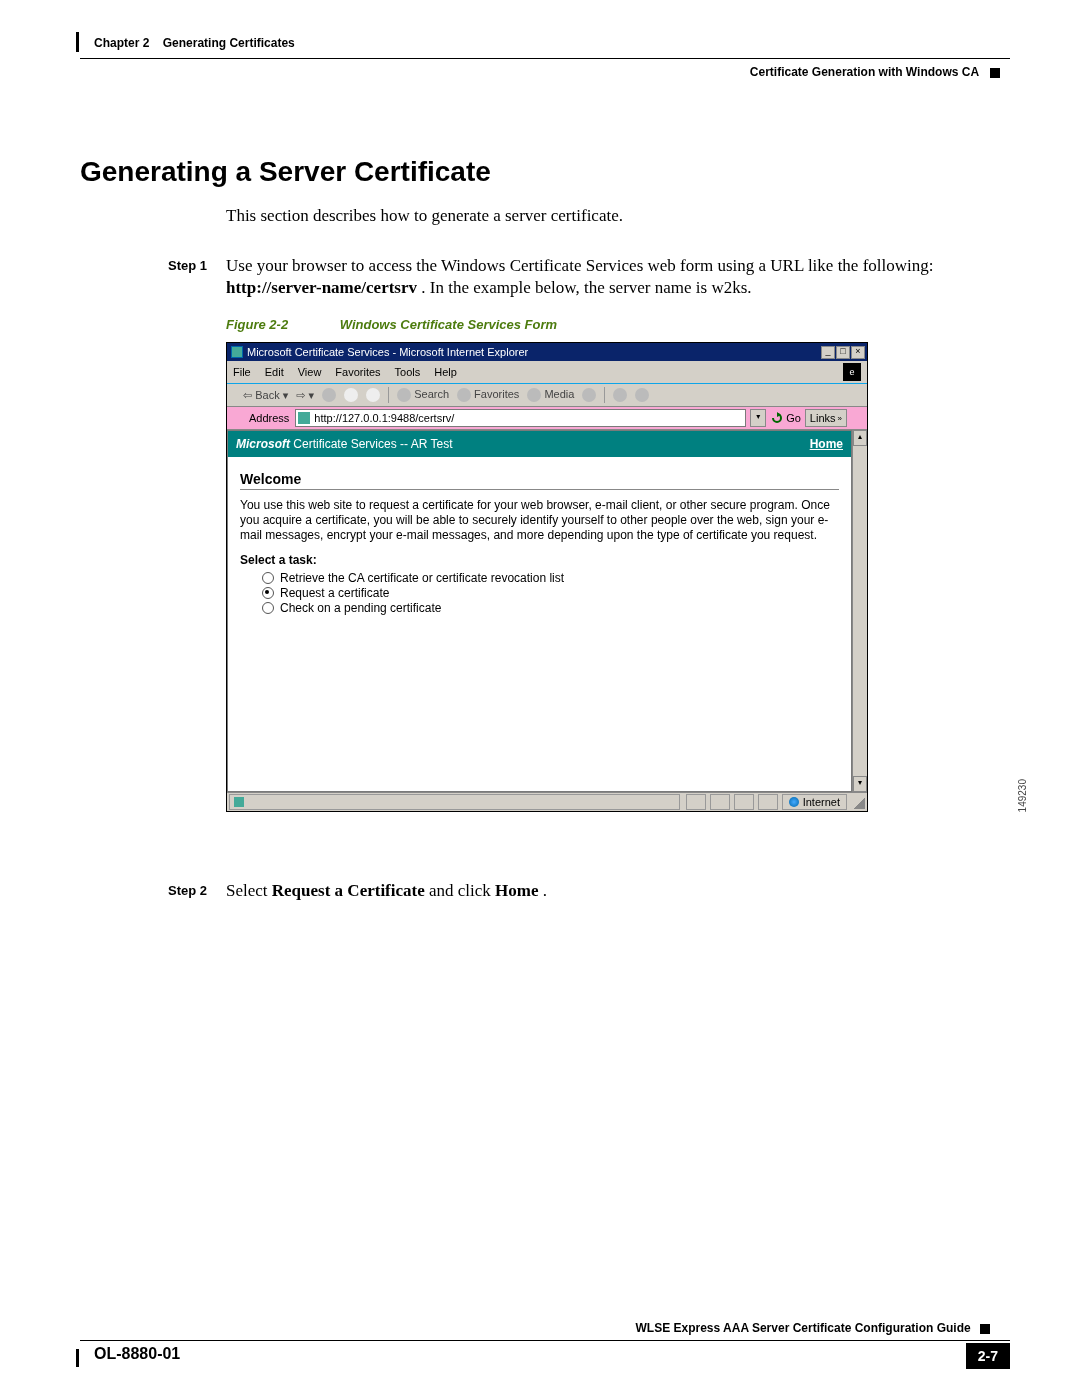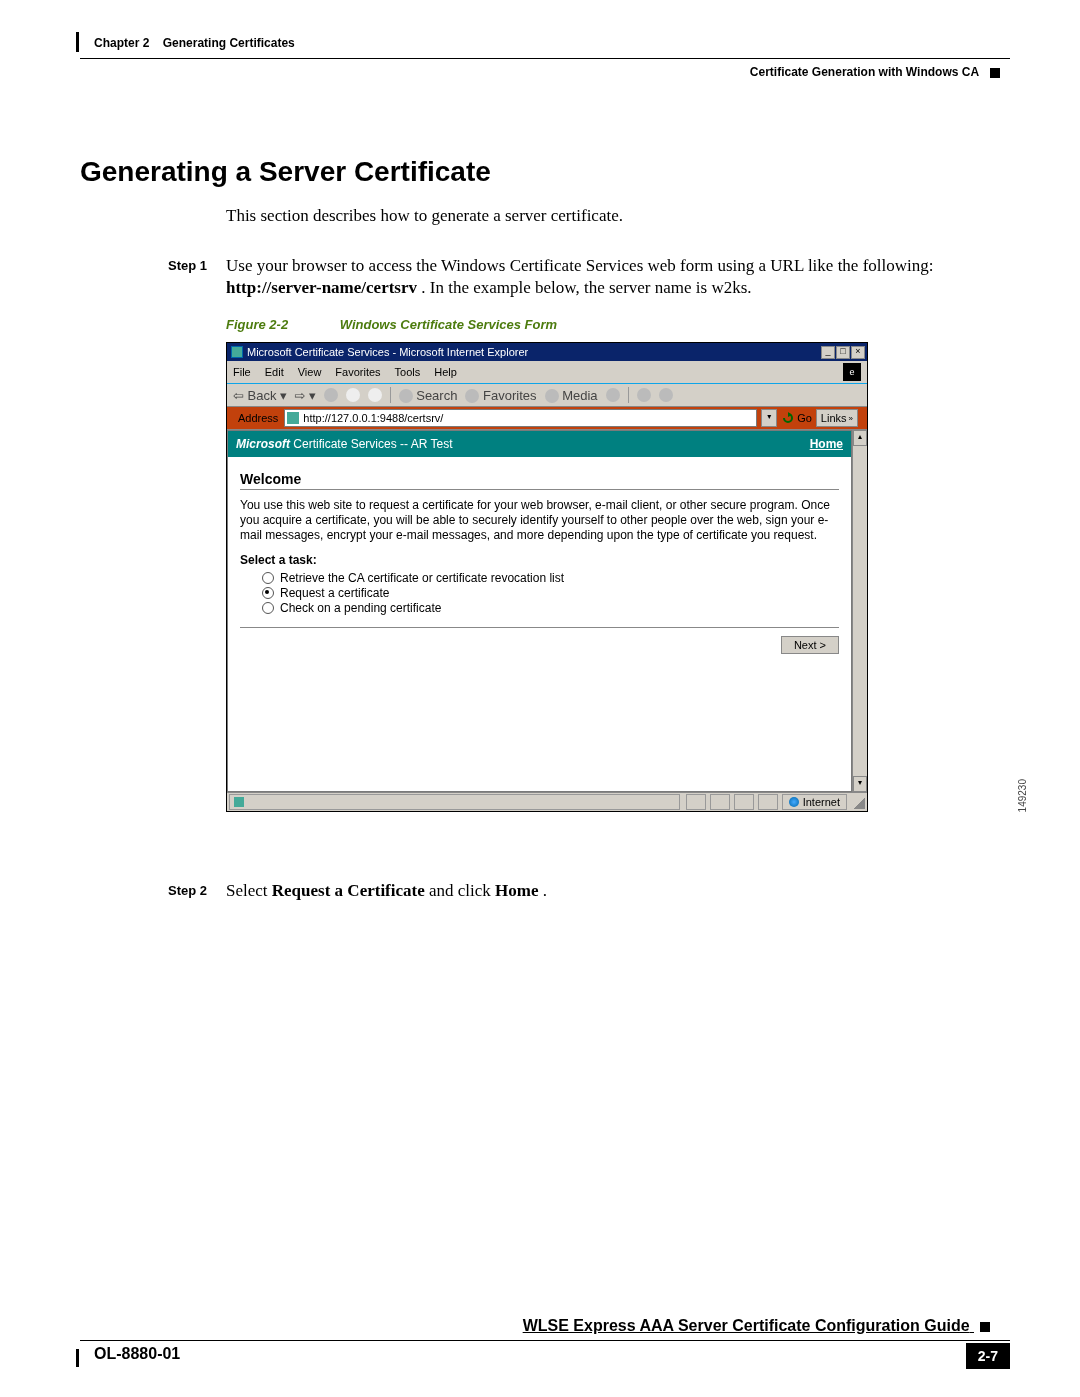--- a/index.html
+++ b/index.html
@@ -158,43 +158,43 @@
     background:#000;
     color:#fff;
     font-size:9px;
     text-align:center;
     line-height:18px;
   }
   .ie-toolbar {
     display:flex;
     align-items:center;
     gap:8px;
-    padding:3px 6px;
+    padding:3px 16px;
     border-bottom:1px solid #888;
     background:#d4d0c8;
-    font-size:13px;
+    font-size:11px;
     color:#444;
   }
   .tb-ico {
     width:14px; height:14px;
     border-radius:50%;
     background:#bbb;
     display:inline-block;
     vertical-align:middle;
   }
   .tb-sep {
     width:1px; height:16px; background:#999;
   }
   .ie-addrbar {
     display:flex;
     align-items:center;
     gap:4px;
-    padding:2px 9px;
+    padding:2px 20px;
     border-bottom:1px solid #888;
-    background:#c2410c;
+    background:#f9a8d4;
   }
   .ie-addr-label { font-size:11px; padding:0 2px; }
   .ie-addr-input {
     flex:1;
     border:1px solid #7a7a7a;
     background:#fff;
     height:16px;
     display:flex;
     align-items:center;
     padding:0 2px;
@@ -358,23 +358,22 @@
     position:absolute;
     left:80px; right:70px;
     bottom:56px;
     border-top:1px solid #000;
   }
   .footer-guide {
     position:absolute;
     right:90px;
     bottom:62px;
     font-family: Arial, Helvetica, sans-serif;
-    font-size:16px;
+    font-size:12px;
     font-weight:bold;
-    text-decoration:underline;
   }
   .footer-sq {
     display:inline-block;
     width:10px;height:10px;background:#000;
     margin-left:6px;
     vertical-align:middle;
   }
   .footer-left-bar {
     position:absolute;
     left:76px; bottom:30px;
@@ -524,23 +523,20 @@
               </div>
               <div class="cs-opt">
                 <span class="radio sel"></span>
                 <span>Request a certificate</span>
               </div>
               <div class="cs-opt">
                 <span class="radio"></span>
                 <span>Check on a pending certificate</span>
               </div>
             </div>
-            <div class="cs-next">
-              <span class="next-btn">Next &gt;</span>
-            </div>
           </div>
         </div>
         <div class="ie-scroll">
           <div class="sbtn">▴</div>
           <div class="sbtn">▾</div>
         </div>
       </div>
 
       <div class="ie-status">
         <div style="flex:1;border:1px solid #999;height:14px;margin-right:2px;display:flex;align-items:center;padding-left:4px">

